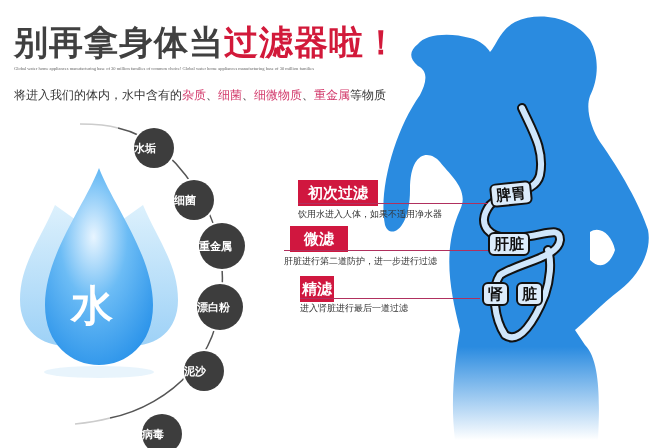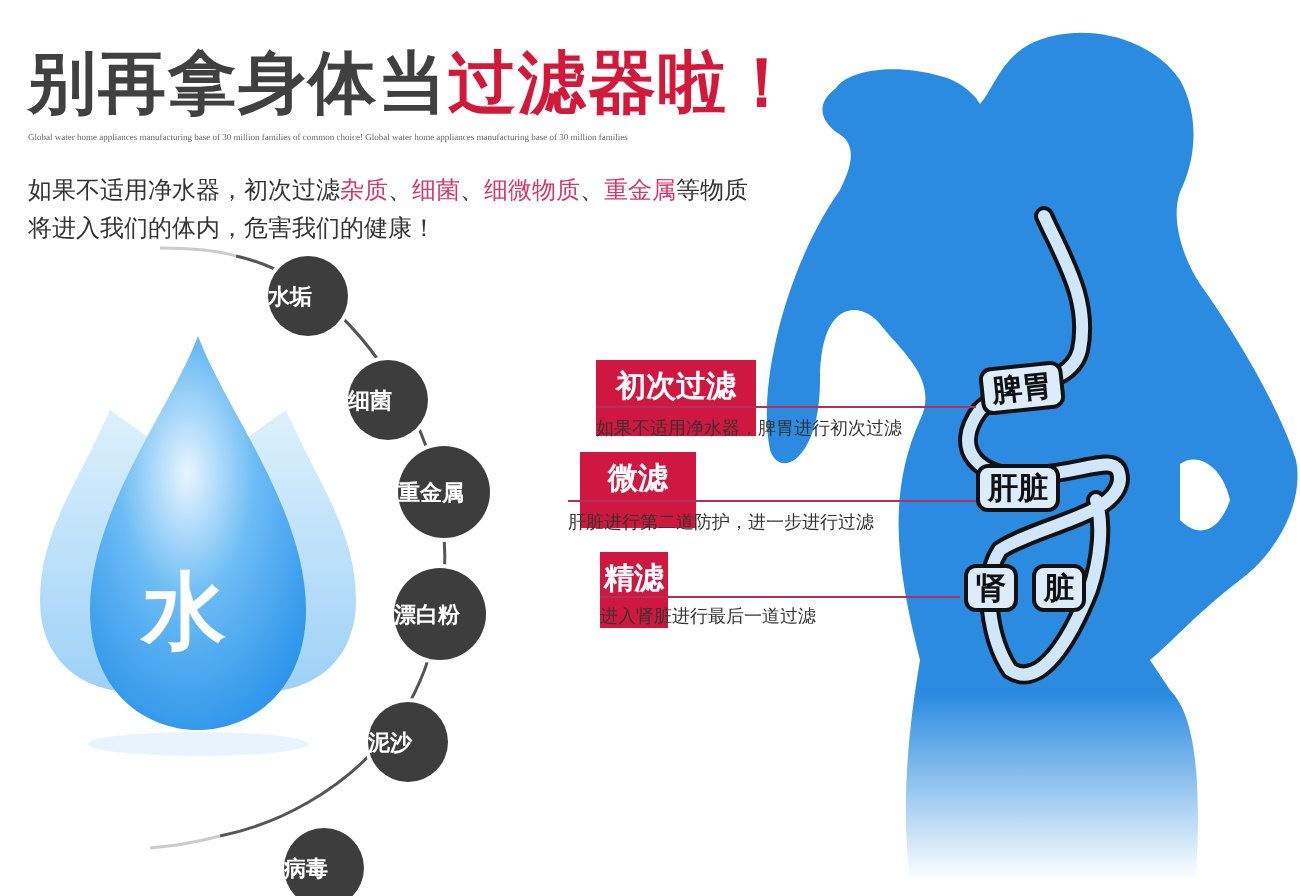--- a/index.html
+++ b/index.html
@@ -30,21 +30,21 @@
   .node {
     position: absolute; width: 40px; height: 40px; border-radius: 50%;
     background: #3d3d3d; color: #fff; font-size: 11px; font-weight: bold;
     display: flex; align-items: center; 
     box-shadow: 0 0 0 2px #ffffff;
   }
   .node.big { width: 46px; height: 46px; }
   .stage-label {
     position: absolute; background: #d0173f; color: #fff;
     font-size: 15px; font-weight: bold; padding: 0 10px;
-    height: 38px; line-height: 26px; white-space: nowrap;
+    height: 26px; line-height: 26px; white-space: nowrap;
   }
   .stage-desc {
     position: absolute; font-size: 9px; color: #333; white-space: nowrap;
   }
   .stage-line { position: absolute; height: 1px; background: #b0305e; }
   .organ {
     position: absolute; font-size: 15px; font-weight: bold; color: #111;
     background: #dcecfb; border: 2px solid #111; border-radius: 6px;
     padding: 0 4px; line-height: 20px; white-space: nowrap;
   }
@@ -56,23 +56,22 @@
 </head>
 <body>
 
 <div class="title">
   <span class="blue">别再拿身体当</span><span class="red">过滤器啦！</span>
 </div>
 <div class="subtitle">Global water home appliances manufacturing base of 30 million families of common choice! Global water home appliances manufacturing base of 30 million families</div>
 
 <div class="intro">
   <div>
-    <span>如果不适用净水器，初次过滤</span><span class="hl">杂质</span><span>、</span><span class="hl">细菌</span><span>、</span><span class="hl">细微物质</span><span>、</span><span class="hl">重金属</span><span>等物质</span>
+    <span>将进入我们的体内，水中含有的</span><span class="hl">杂质</span><span>、</span><span class="hl">细菌</span><span>、</span><span class="hl">细微物质</span><span>、</span><span class="hl">重金属</span><span>等物质</span>
   </div>
-  <div>将进入我们的体内，危害我们的健康！</div>
 </div>
 
 <svg class="svgwrap" width="650" height="448" viewBox="0 0 650 448">
   <defs>
     <radialGradient id="dropMain" cx="0.45" cy="0.35" r="0.7">
       <stop offset="0" stop-color="#e8f5ff"></stop>
       <stop offset="0.45" stop-color="#6cbcf5"></stop>
       <stop offset="1" stop-color="#2c94ea"></stop>
     </radialGradient>
     <linearGradient id="dropSide" x1="0" y1="0" x2="0" y2="1">
@@ -128,21 +127,21 @@
     <span>漂白粉</span>
   </div>
 <div class="node" style="left:184px;top:351px;">
     <span>泥沙</span>
   </div>
 <div class="node" style="left:142px;top:414px;">
     <span>病毒</span>
   </div>
 
 <div class="stage-label" style="left:298px;top:180px;">初次过滤</div>
-<div class="stage-desc" style="left:298px;top:208px;">如果不适用净水器，脾胃进行初次过滤</div>
+<div class="stage-desc" style="left:298px;top:208px;">饮用水进入人体，如果不适用净水器</div>
 <div class="stage-line" style="left:298px;top:203px;width:190px;"></div>
 
 <div class="stage-label" style="left:290px;top:226px;padding:0 14px;">微滤</div>
 <div class="stage-desc" style="left:284px;top:255px;">肝脏进行第二道防护，进一步进行过滤</div>
 <div class="stage-line" style="left:284px;top:250px;width:212px;"></div>
 
 <div class="stage-label" style="left:300px;top:276px;padding:0 2px;">精滤</div>
 <div class="stage-desc" style="left:300px;top:302px;">进入肾脏进行最后一道过滤</div>
 <div class="stage-line" style="left:300px;top:298px;width:180px;"></div>
 

